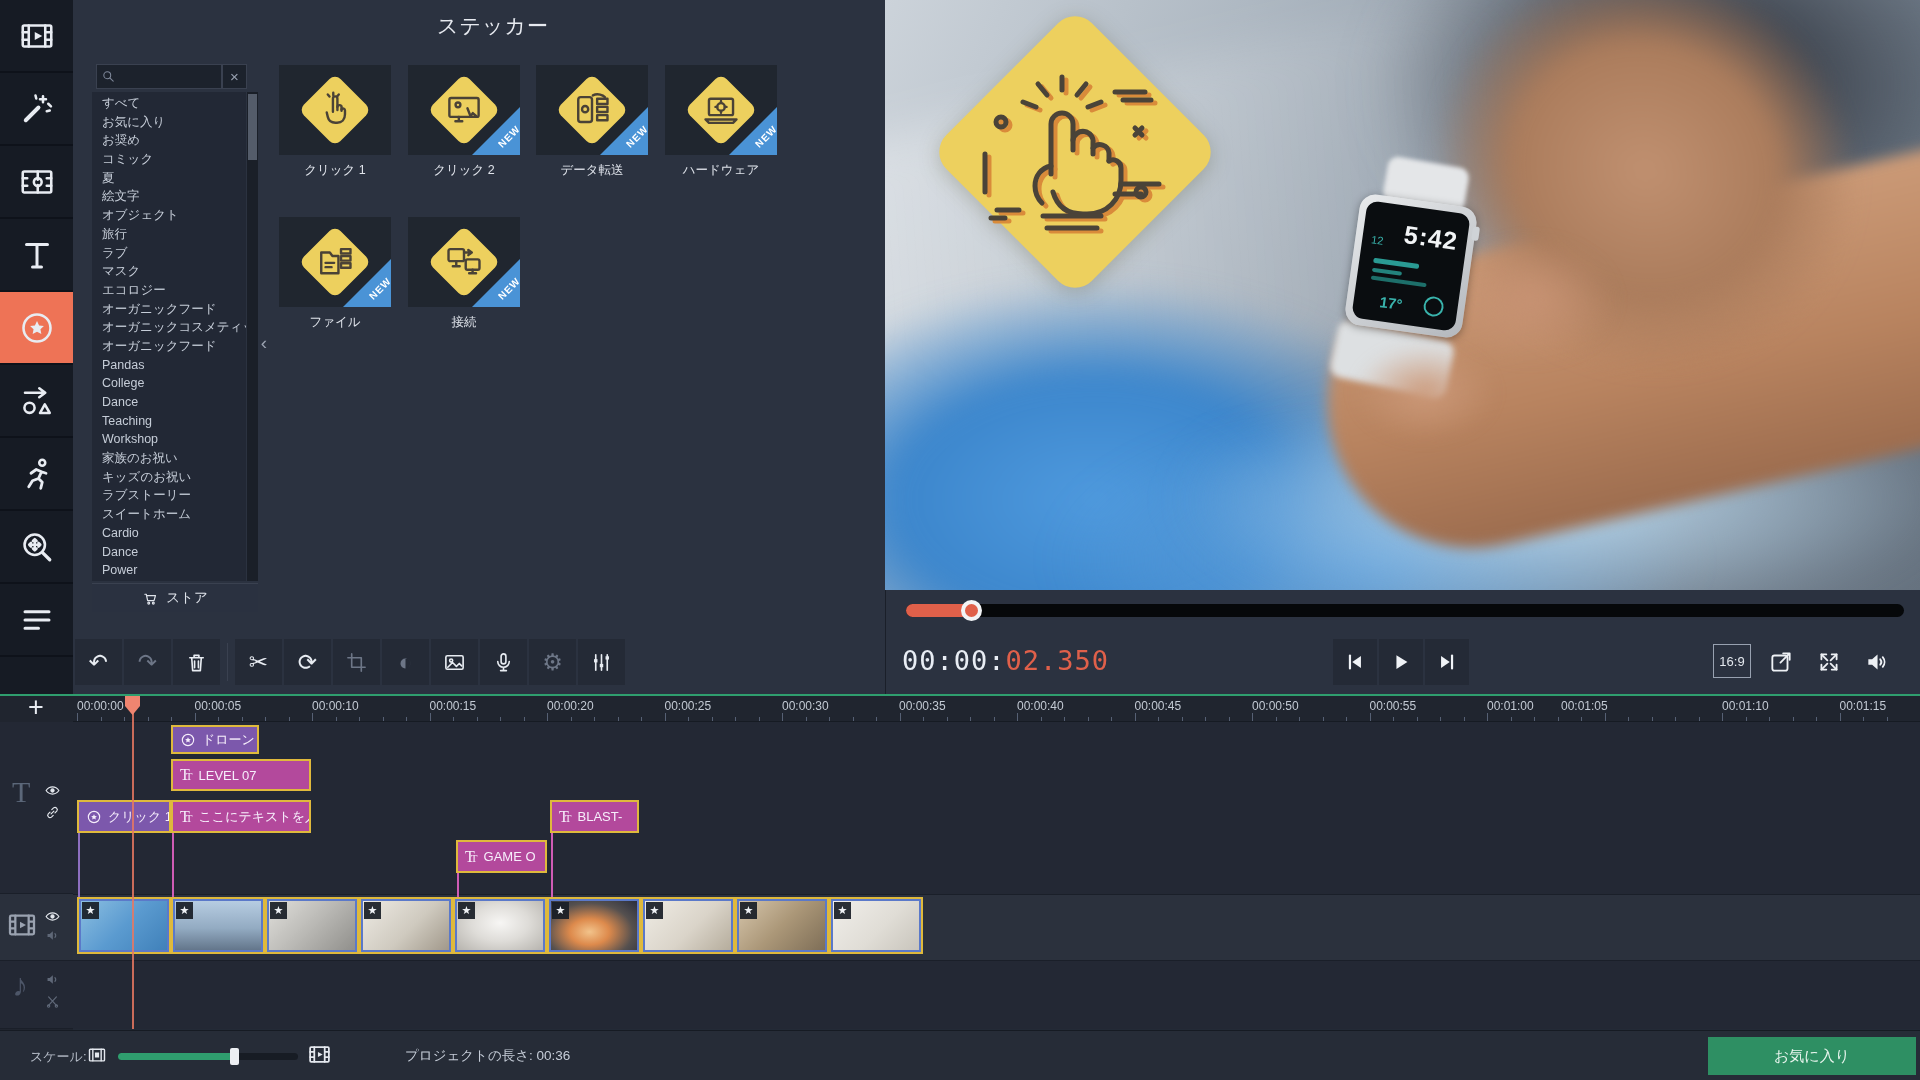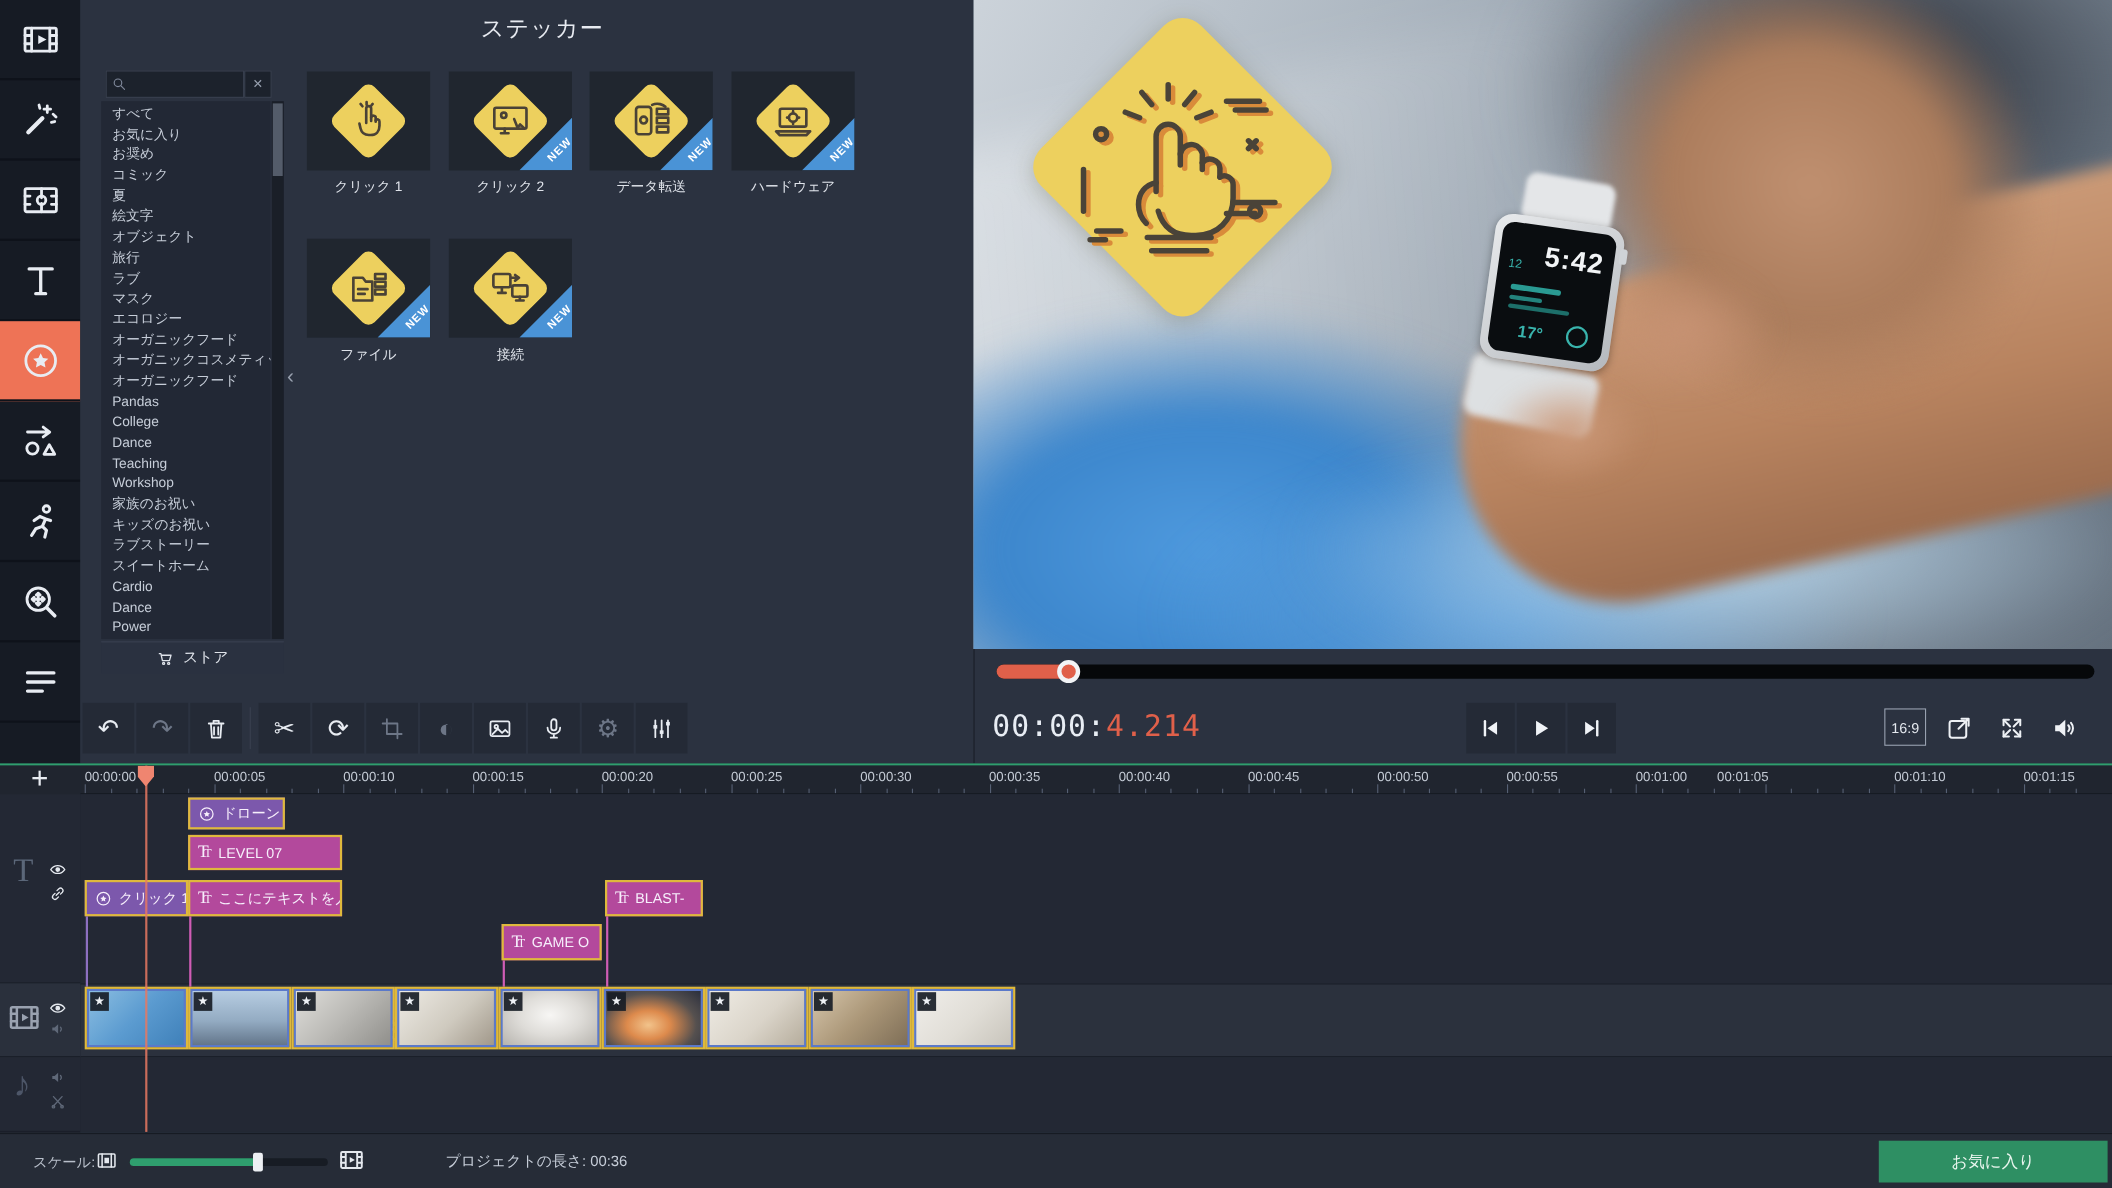--- a/index.html
+++ b/index.html
@@ -510,21 +510,21 @@
   </div>
 
   <div class="abs seekrow">
     <div class="seektrack">
       <div class="seekfill" id="seekfill" style="width: 64.87px;"></div>
       <div class="seekhandle" id="seekhandle" style="left: 54.87px;"></div>
     </div>
   </div>
 
   <div class="abs ctrl">
-    <div class="timecode"><span>00:00:</span><span class="red">4.214</span></div>
+    <div class="timecode"><span>00:00:</span><span class="red">02.350</span></div>
     <div class="playgrp">
       <div class="pbtn">
         <svg viewBox="0 0 24 24" class="ic">
             <path d="M6.5 5v14" stroke-width="2.4"></path>
             <path d="M18.5 5.5l-9.5 6.5 9.5 6.5z" fill="currentColor" stroke="none"></path>
           </svg>
       </div>
       <div class="pbtn">
         <svg viewBox="0 0 24 24" class="ic">
             <path d="M7 4.5l12 7.5-12 7.5z" fill="currentColor" stroke="none"></path>

